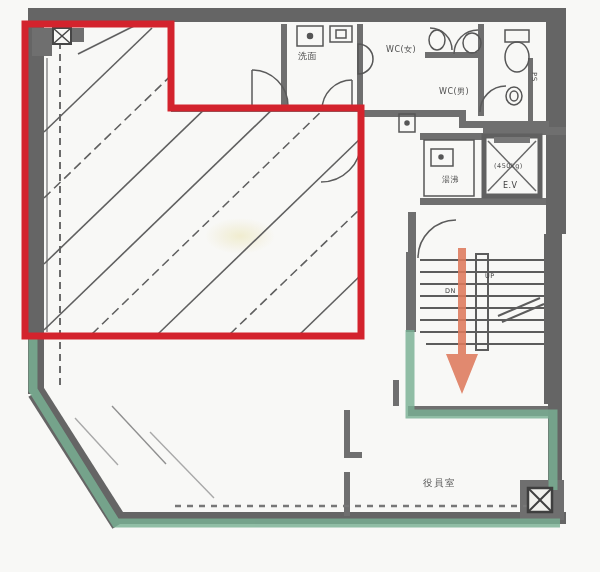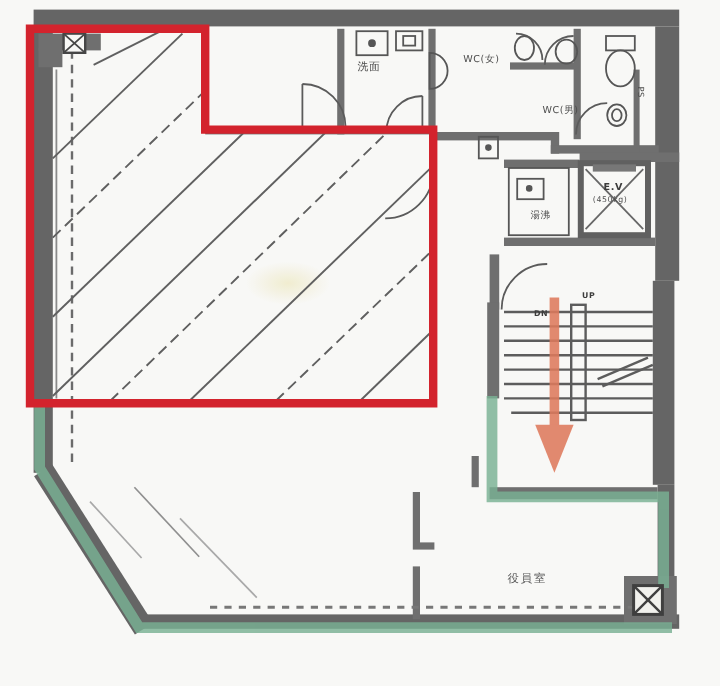--- a/index.html
+++ b/index.html
@@ -6,21 +6,21 @@
   #canvas{
     position:relative;width:600px;height:572px;background:#fcfcfa;
     overflow:hidden;font-family:"DejaVu Sans",sans-serif;
     filter:blur(0.25px) contrast(0.97);
   }
   svg{position:absolute;left:0;top:0;}
   .lbl{
     position:absolute;color:#4c4c4c;white-space:nowrap;
     filter:blur(0.4px);letter-spacing:0.5px;line-height:1;
   }
-  .lbl.bold{font-weight:bold;color:#3a3a3a;}
+  .lbl.bold{font-weight:normal;color:#3a3a3a;margin-top:30px;}
   .stain{
     position:absolute;border-radius:50%;
     background:radial-gradient(closest-side,rgba(225,210,120,0.30),rgba(225,210,120,0));
   }
 </style>
 </head>
 <body>
 
 <div id="canvas">
 
@@ -164,21 +164,21 @@
     <polygon points="25,24 171,24 171,108 361,108 361,336 25,336" fill="none" stroke="#d6202a" stroke-width="7" stroke-linejoin="miter"></polygon>
 
     <g opacity="0.88">
       <line x1="462" y1="248" x2="462" y2="358" stroke="#e17a5b" stroke-width="8"></line>
       <polygon points="446,354 478,354 462,394" fill="#e17a5b"></polygon>
     </g>
   </svg>
 
   <span class="lbl" style="left:298px;top:52px;font-size:9px;">洗面</span>
   <span class="lbl" style="left:386px;top:46px;font-size:8px;">WC(女)</span>
-  <span class="lbl" style="left:452px;top:88px;font-size:8px;">WC(男)</span>
+  <span class="lbl" style="left:439px;top:88px;font-size:8px;">WC(男)</span>
   <span class="lbl" style="left:530px;top:72px;font-size:7px;writing-mode:vertical-rl;">PS</span>
   <span class="lbl bold" style="left:503px;top:152px;font-size:8px;">E.V</span>
   <span class="lbl" style="left:494px;top:163px;font-size:6.5px;text-align:center;">(450kg)</span>
   <span class="lbl" style="left:442px;top:176px;font-size:8px;font-family:Liberation Serif, serif;">湯沸</span>
   <span class="lbl bold" style="left:445px;top:258px;font-size:6.5px;">DN</span>
   <span class="lbl bold" style="left:485px;top:243px;font-size:6.5px;">UP</span>
   <span class="lbl" style="left:423px;top:450px;font-size:9.5px;letter-spacing:1.5px;color:#565656;margin-top:28px;">役員室</span>
 
 </div>
 

